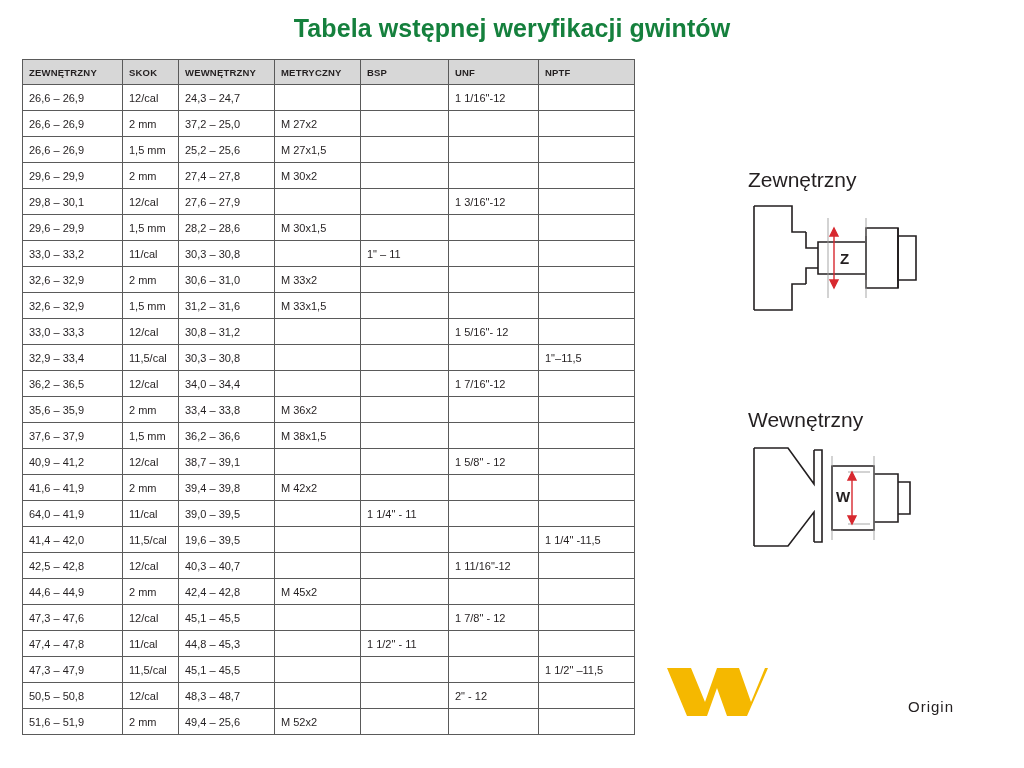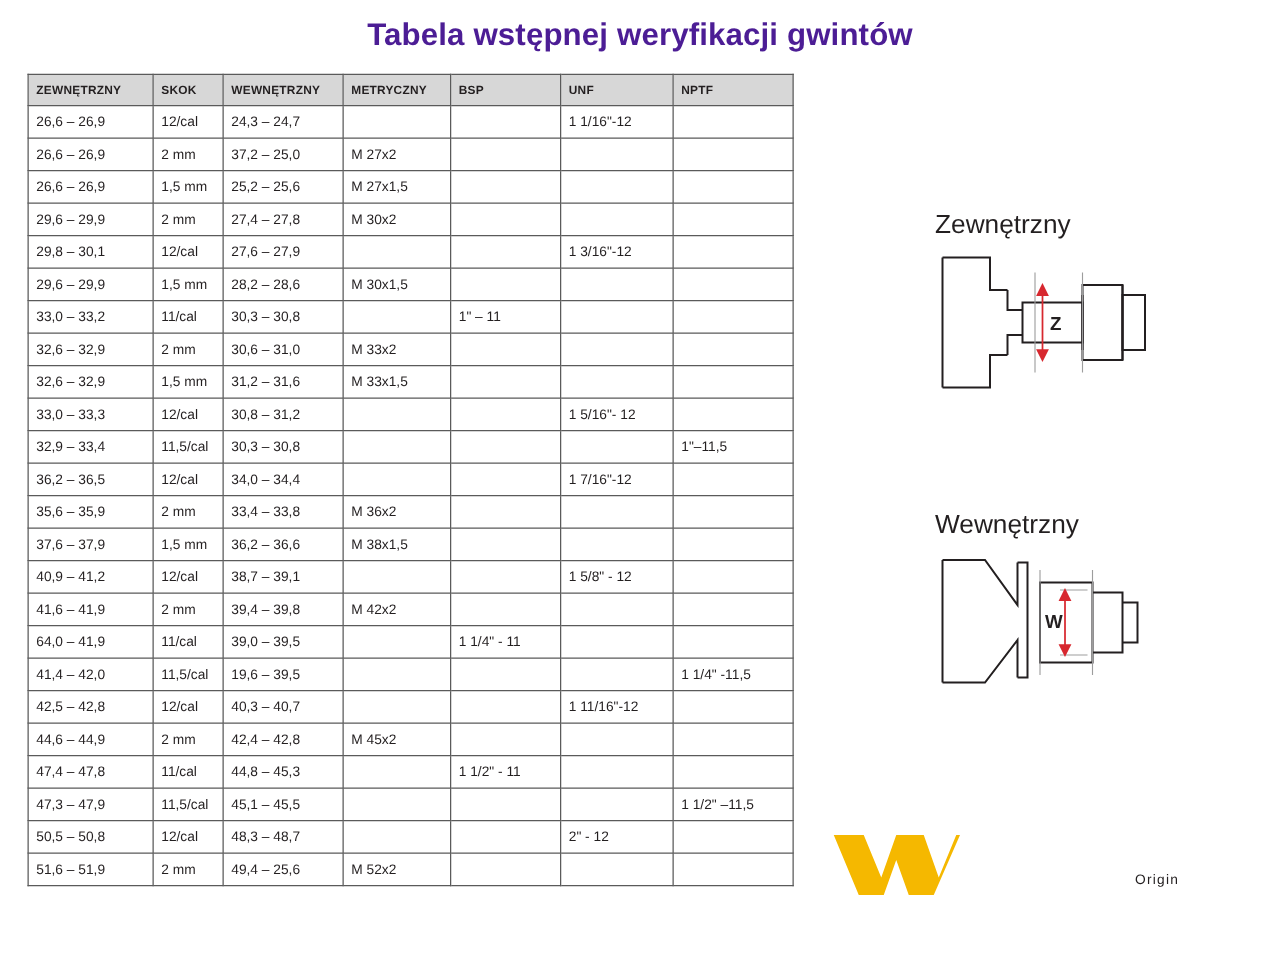--- a/index.html
+++ b/index.html
@@ -16,21 +16,21 @@
     position: relative;
   }
   .page-title {
     position: absolute;
     top: 14px;
     left: 0;
     width: 1024px;
     text-align: center;
     font-size: 25px;
     font-weight: 700;
-    color: #4c1d95;
+    color: #15803d;
     letter-spacing: 0.1px;
   }
   
   .table-wrap {
     position: absolute;
     top: 59px;
     left: 22px;
     width: 612px;
   }
   table.threads {
@@ -96,21 +96,21 @@
     top: 2px;
     font-size: 30px;
     font-weight: 700;
     letter-spacing: 0.5px;
     color: #231f20;
   }
   .logo-sub {
     position: absolute;
     left: 243px;
     top: 36px;
-    font-size: 11px;
+    font-size: 15px;
     color: #231f20;
     letter-spacing: 1px;
   }
 </style>
 </head>
 <body>
 
 <div class="page-title">Tabela wstępnej weryfikacji gwintów</div>
 
 <div class="table-wrap">
@@ -310,20 +310,29 @@
         <tr>
           <td>44,6 – 44,9</td>
           <td>2 mm</td>
           <td>42,4 – 42,8</td>
           <td>M 45x2</td>
           <td></td>
           <td></td>
           <td></td>
         </tr>
         <tr>
+          <td>47,3 – 47,6</td>
+          <td>12/cal</td>
+          <td>45,1 – 45,5</td>
+          <td></td>
+          <td></td>
+          <td>1 7/8" - 12</td>
+          <td></td>
+        </tr>
+        <tr>
           <td>47,4 – 47,8</td>
           <td>11/cal</td>
           <td>44,8 – 45,3</td>
           <td></td>
           <td>1 1/2" - 11</td>
           <td></td>
           <td></td>
         </tr>
         <tr>
           <td>47,3 – 47,9</td>

